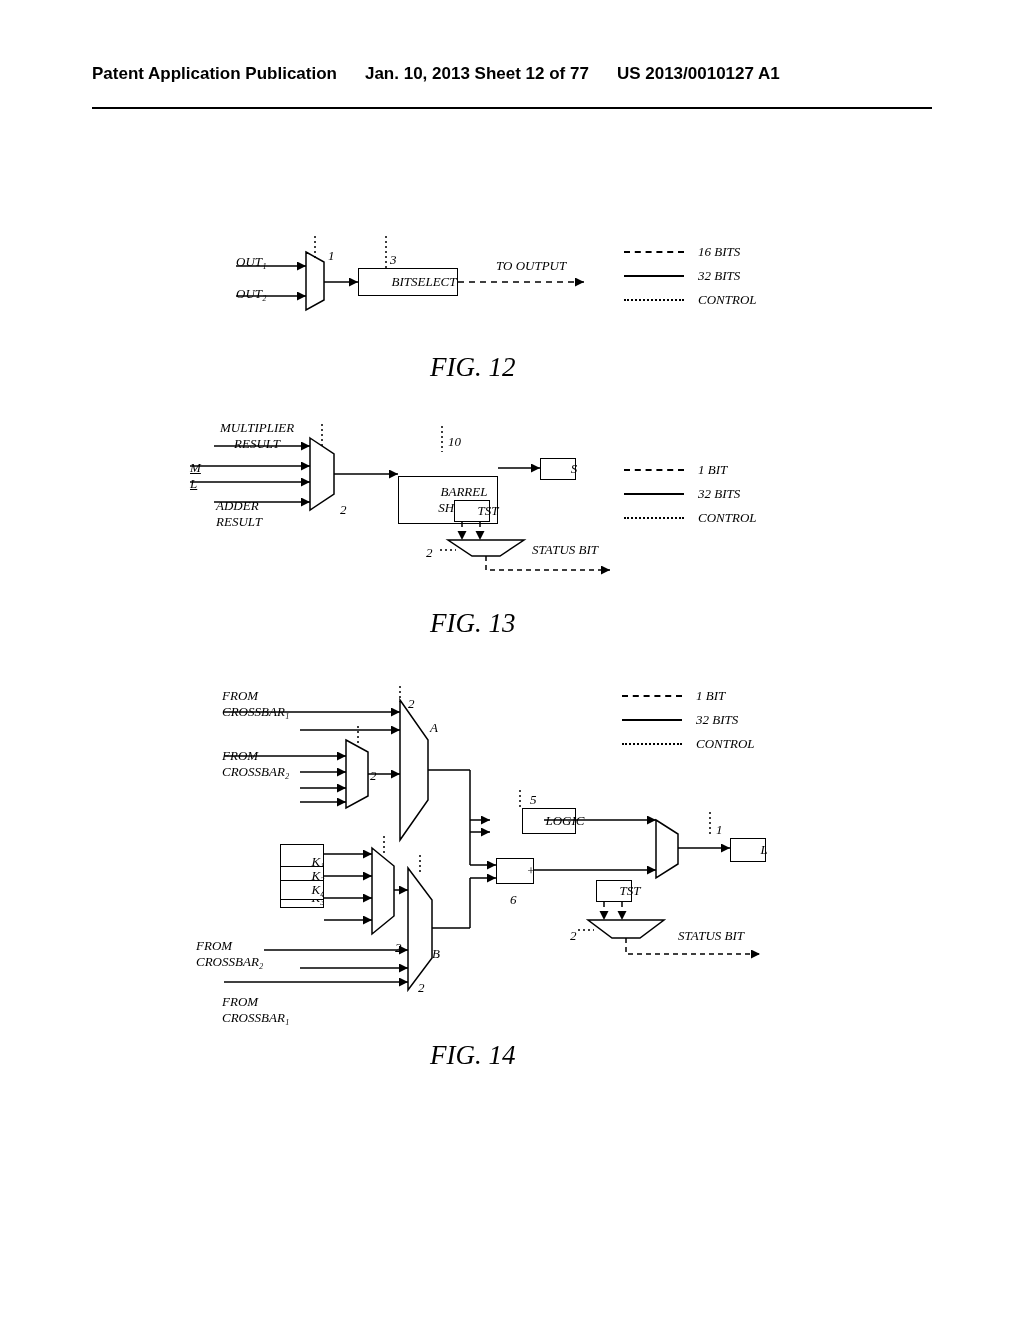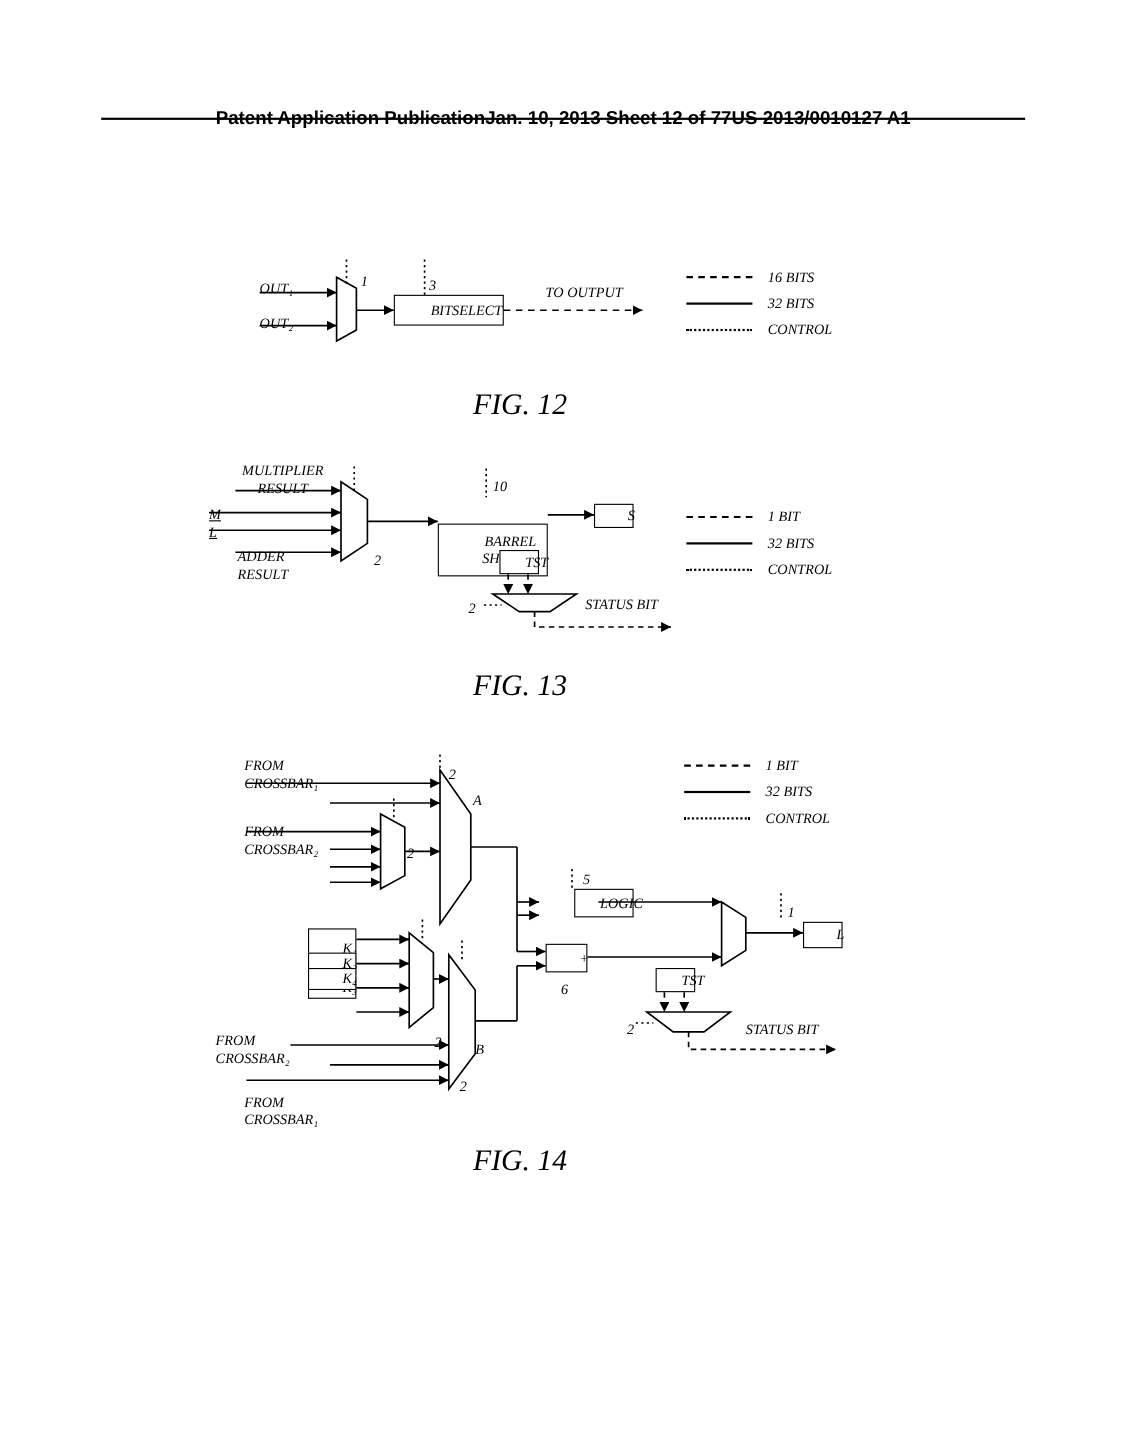--- a/index.html
+++ b/index.html
@@ -6,27 +6,28 @@
   body {
     width: 1024px;
     height: 1320px;
     background: #fff;
     font-family: Arial, sans-serif;
     position: relative;
     color: #000;
   }
   .header {
     position: absolute;
-    top: 98px;
+    top: 64px;
     left: 0;
     width: 100%;
     display: flex;
-    justify-content: center;
+    justify-content: flex-start;
     padding: 0 92px 0 92px;
     font-size: 17px;
+    gap: 28px;
   }
   .header .left { font-weight: bold; }
   .header .center { font-weight: bold; }
   .header .right { font-weight: bold; }
   .header-rule {
     position: absolute;
     top: 107px;
     left: 92px;
     right: 92px;
     border-top: 2.5px solid #000;

